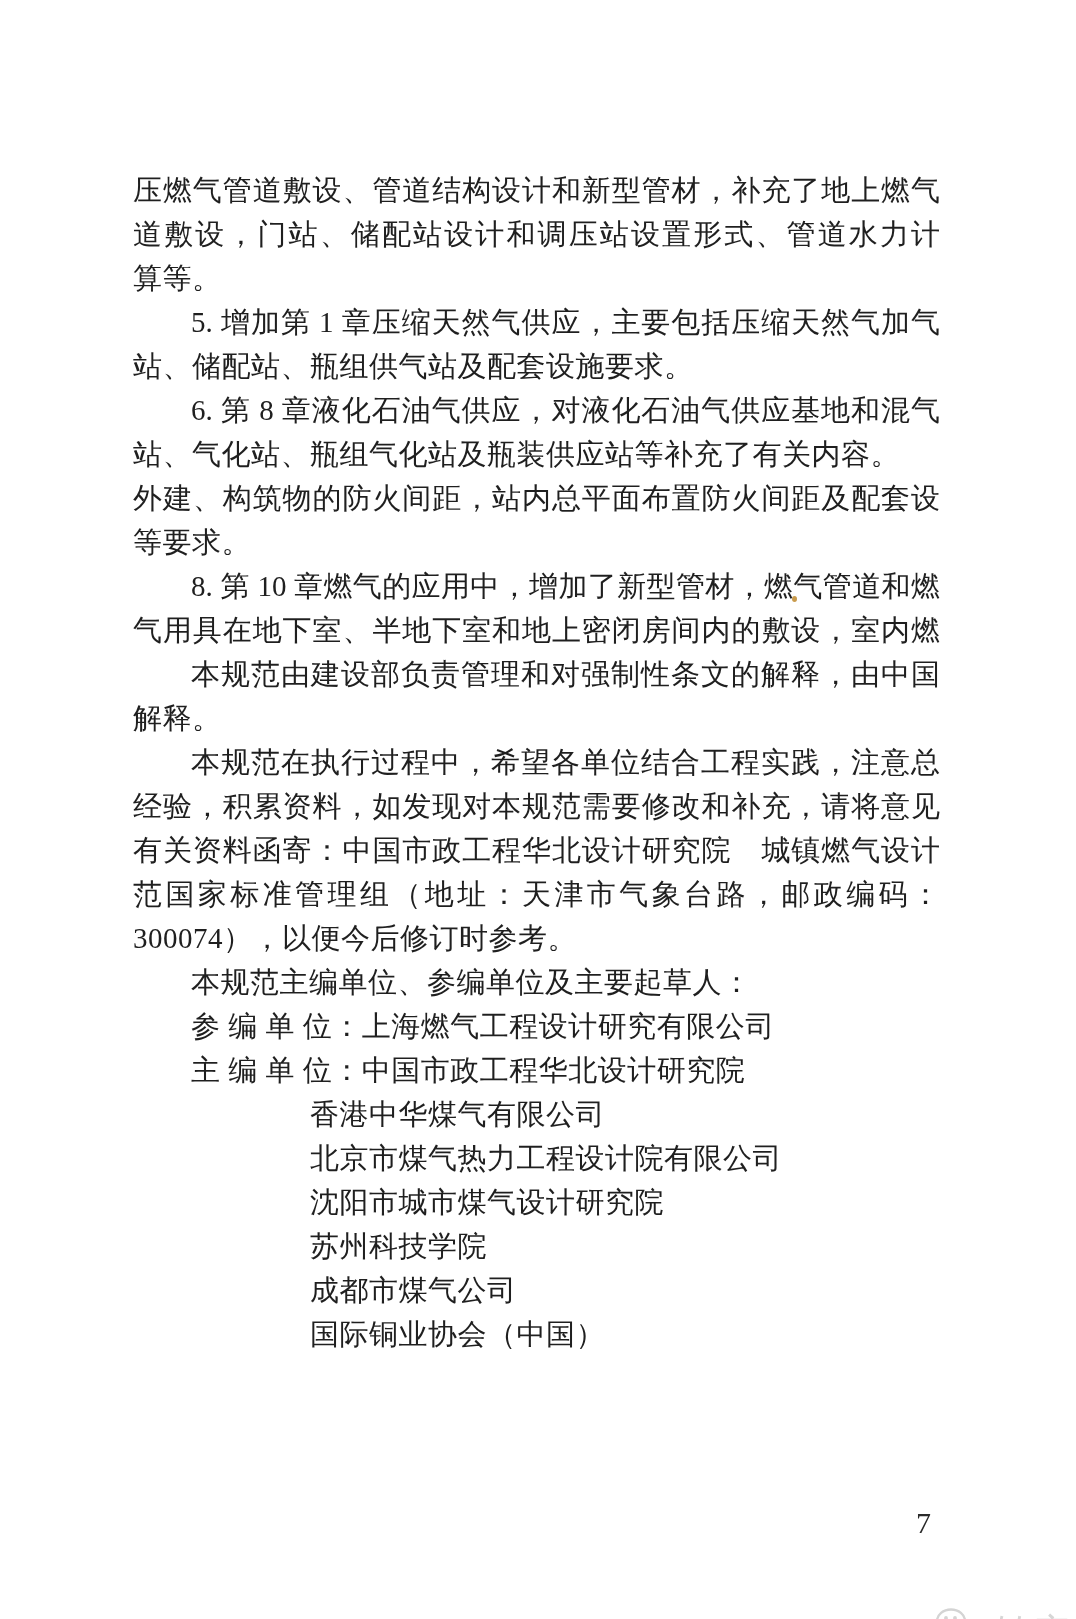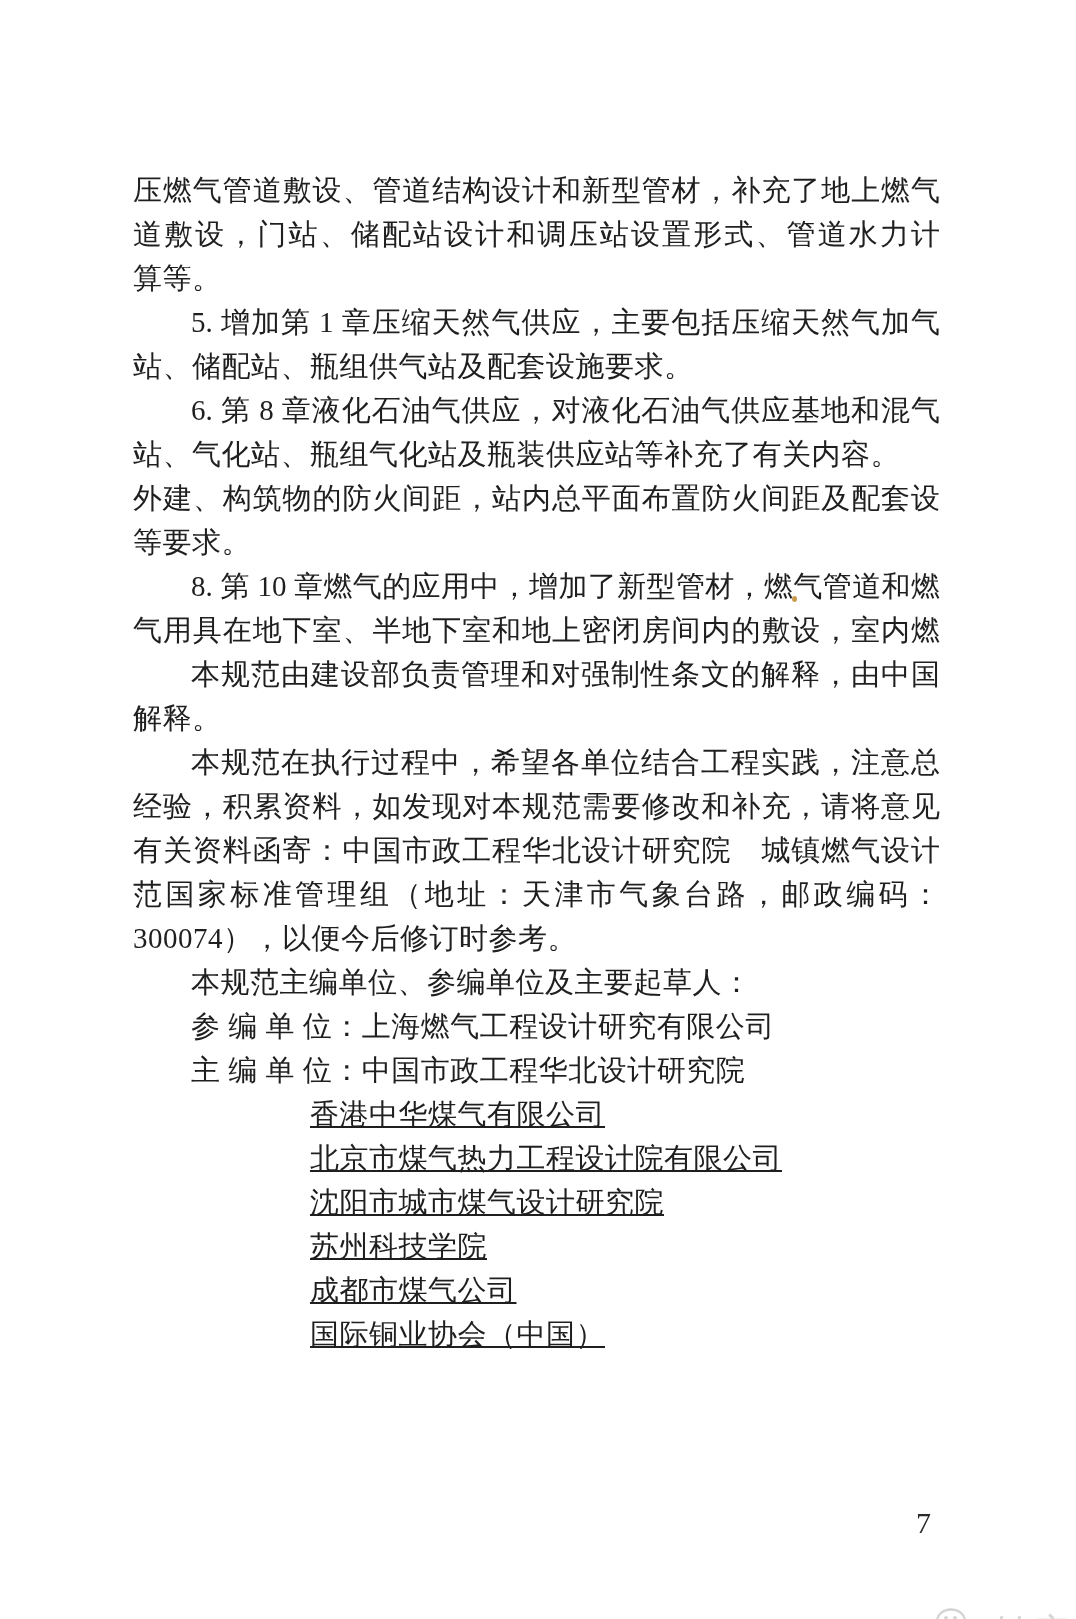--- a/index.html
+++ b/index.html
@@ -16,21 +16,21 @@
   }
   
   .fill{
     white-space:normal;overflow:hidden;
     text-align:justify;text-align-last:justify;
     letter-spacing:0;
   }
   
   .ind{text-indent:58px;}
   
-  .org{padding-left:177px;text-decoration:underline;}
+  .org{padding-left:177px;}
   .page-number{
     position:absolute;left:916px;top:1506px;
     font-size:30px;line-height:34px;color:#2a2a2a;
   }
   .watermark{
     position:absolute;left:934px;top:1606px;
     display:flex;align-items:center;gap:5px;
     color:#d6d6d6;
   }
   .watermark-label{

